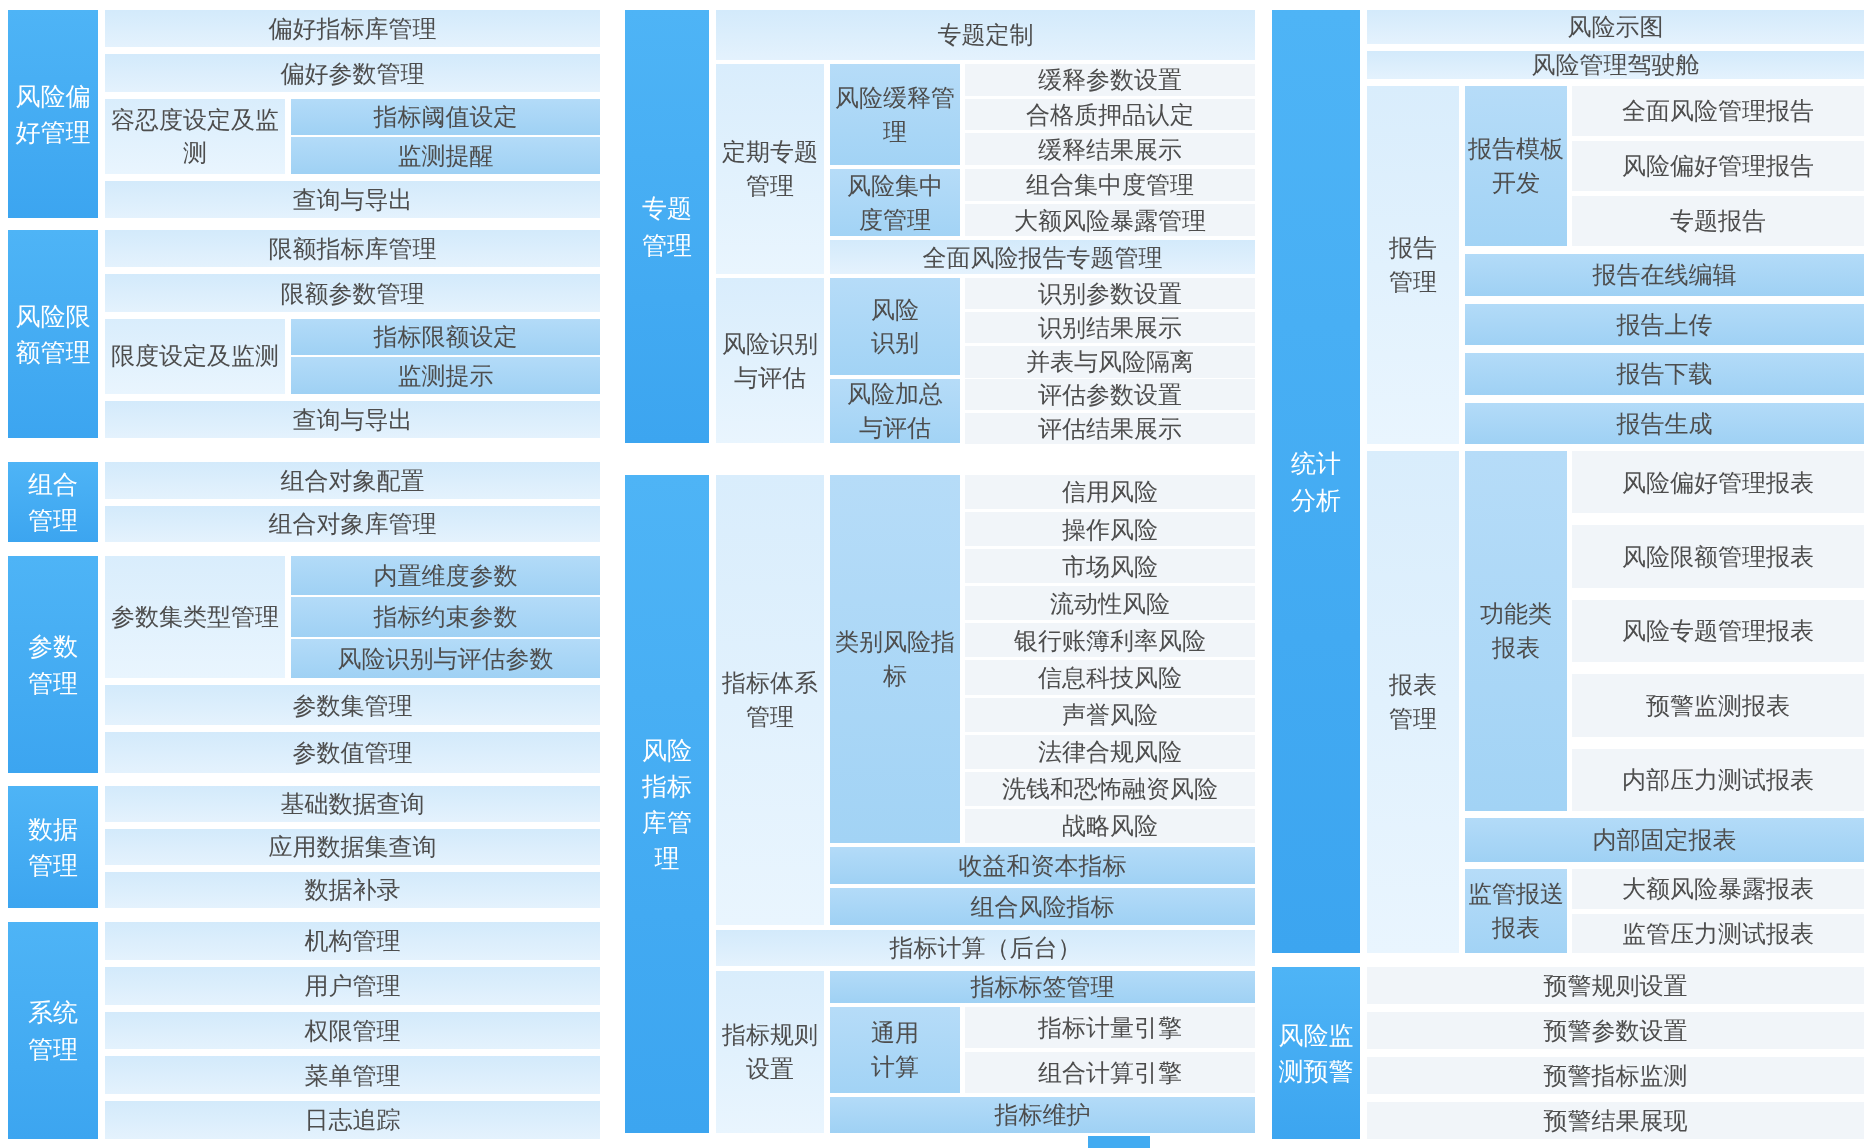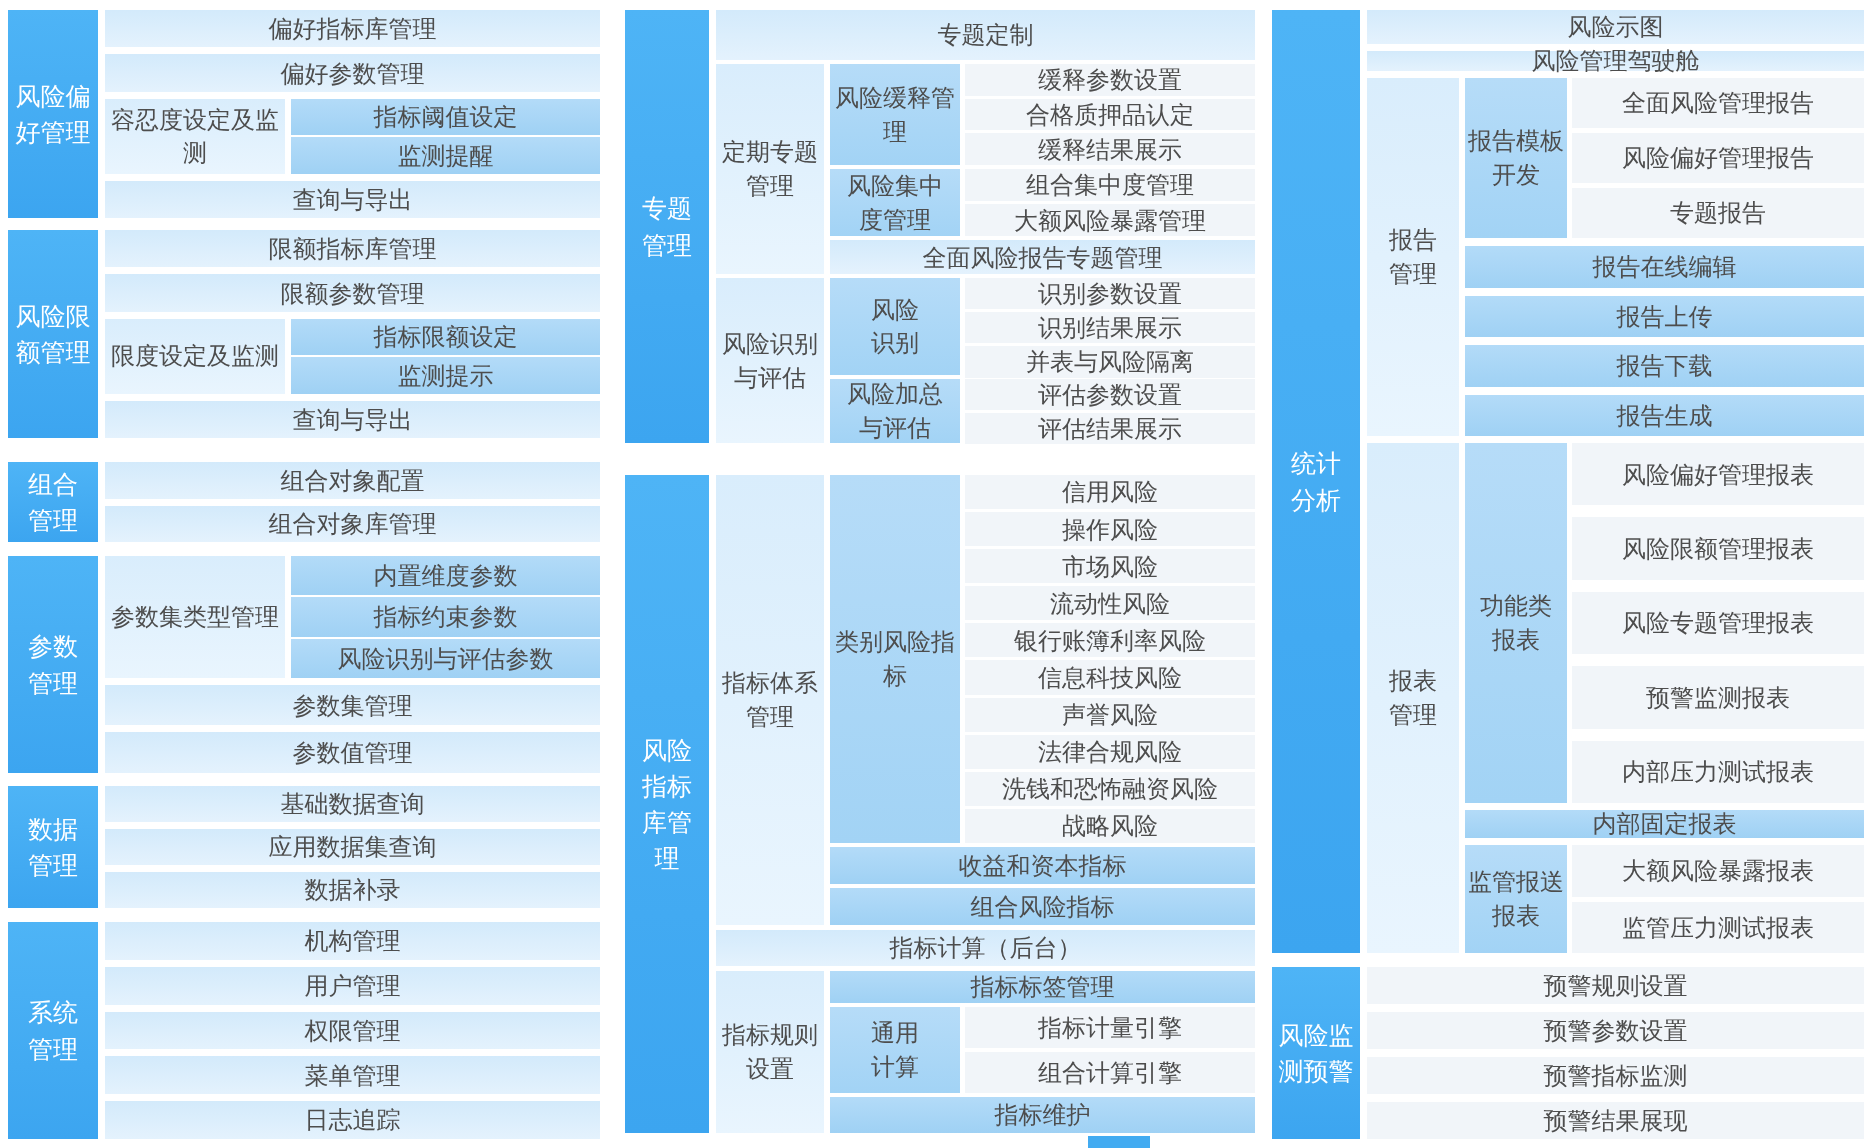--- a/index.html
+++ b/index.html
@@ -260,21 +260,21 @@
   </div>
 </div>
 
 <div class="group" id="group-right">
 
   <div class="section" style="top:10px;height:943px;">
     <div class="cat cat-r">统计
 分析</div>
     <div class="mcontent" style="gap:7px;">
       <div class="row row-light" style="height:34px;flex:0 0 auto;">风险示图</div>
-      <div class="row row-light" style="height:20px;flex:0 0 auto;">风险管理驾驶舱</div>
+      <div class="row row-light" style="height:28px;flex:0 0 auto;">风险管理驾驶舱</div>
       <div class="block" style="height:358px;flex:0 0 auto;">
         <div class="box-parent bp-r">报告
 管理</div>
         <div class="bright" style="gap:8px;">
           <div class="lgroup" style="flex:0 0 160px;">
             <div class="box-sub sub-r">报告模板
 开发</div>
             <div class="leafcol" style="gap:5px;">
               <div class="row leaf">全面风险管理报告</div>
               <div class="row leaf">风险偏好管理报告</div>
@@ -295,21 +295,21 @@
             <div class="box-sub sub-r">功能类
 报表</div>
             <div class="leafcol" style="gap:12px;">
               <div class="row leaf">风险偏好管理报表</div>
               <div class="row leaf">风险限额管理报表</div>
               <div class="row leaf">风险专题管理报表</div>
               <div class="row leaf">预警监测报表</div>
               <div class="row leaf">内部压力测试报表</div>
             </div>
           </div>
-          <div class="row row-medium" style="height:28px;flex:0 0 auto;">内部固定报表</div>
+          <div class="row row-medium" style="height:44px;flex:0 0 auto;">内部固定报表</div>
           <div class="lgroup" style="flex:1;">
             <div class="box-sub sub-r">监管报送
 报表</div>
             <div class="leafcol" style="gap:5px;">
               <div class="row leaf">大额风险暴露报表</div>
               <div class="row leaf">监管压力测试报表</div>
             </div>
           </div>
         </div>
       </div>

